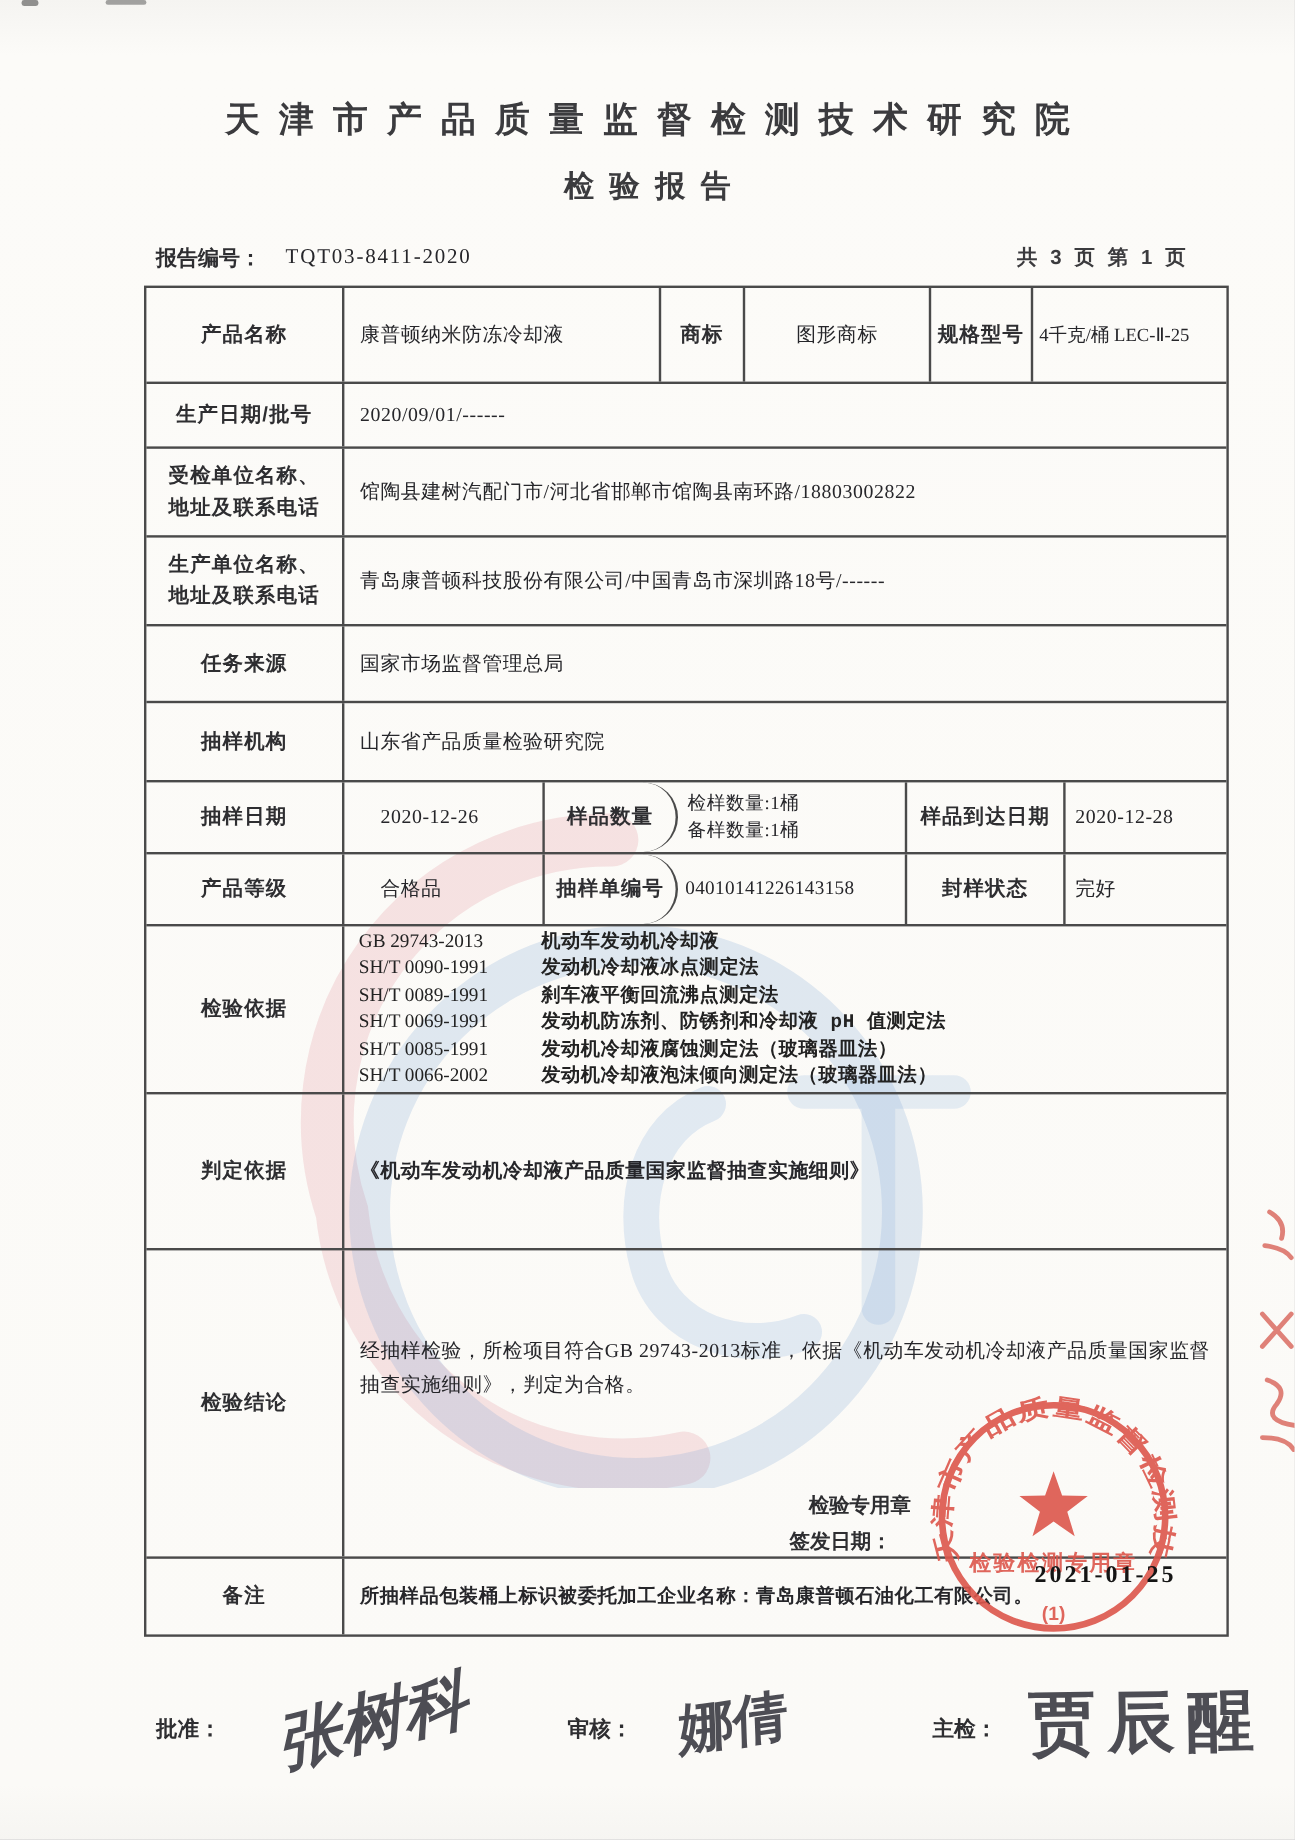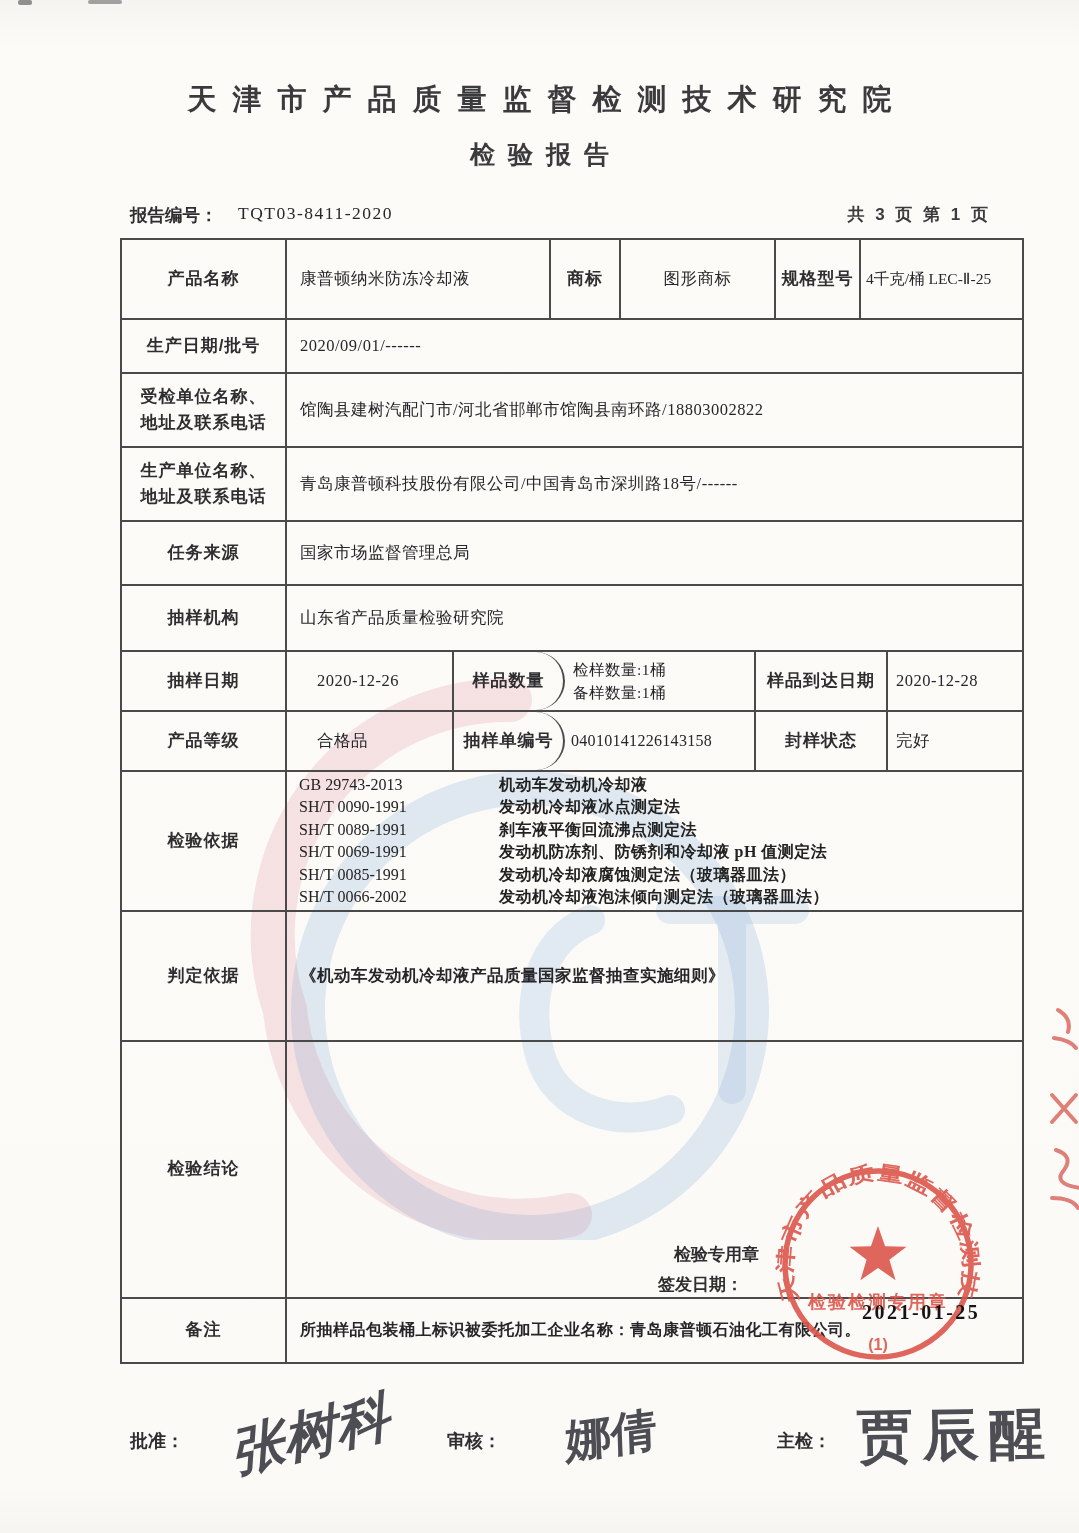--- a/index.html
+++ b/index.html
@@ -52,21 +52,21 @@
   .h66{height:66px;} .h60{height:60px;} .h140{height:140px;} .h130{height:130px;}
   .h257{height:257px;} .h63{height:63px;}
   .spec-val{padding-left:5px;font-size:15.5px;letter-spacing:0;}
 
   .basis-col{flex-direction:column;align-items:flex-start;justify-content:center;
     padding-left:12px;}
   .b-line{display:flex;line-height:22.5px;}
   .b-code{width:152px;flex:none;font-family:"Liberation Serif",serif;font-size:16px;
     font-weight:500;color:#222;}
   .b-name{font-weight:600;font-size:16px;color:#222;letter-spacing:.5px;
-    font-family:Liberation Serif, serif;margin-left:48px;}
+    font-family:Liberation Mono, monospace;}
 
   .concl-cell{position:relative;}
   .concl-text{position:absolute;top:70px;left:13px;width:745px;
     font-family:"Liberation Serif",serif;font-size:16.5px;color:var(--val);
     white-space:pre-line;line-height:28px;letter-spacing:.5px;}
   .stamp-cap{position:absolute;left:371px;top:201px;font-weight:bold;font-size:17px;margin-left:16px;}
   .issue-label{position:absolute;left:371px;top:231px;font-weight:bold;font-size:17px;}
 
   .issue-date{position:absolute;left:862px;top:1301px;z-index:6;
     font-family:"Liberation Serif",serif;font-weight:bold;font-size:20px;
@@ -196,20 +196,22 @@
     </div>
 
     <div class="trow h130">
       <div class="cell lblc w165">判定依据</div>
       <div class="cell valc grow" style="font-weight:600;font-family:'Liberation Sans',sans-serif;font-size:16.5px;">《机动车发动机冷却液产品质量国家监督抽查实施细则》</div>
     </div>
 
     <div class="trow h257">
       <div class="cell lblc w165">检验结论</div>
       <div class="cell grow concl-cell">
+        <div class="concl-text">经抽样检验，所检项目符合GB 29743-2013标准，依据《机动车发动机冷却液产品质量国家监督
+抽查实施细则》，判定为合格。</div>
         <div class="stamp-cap">检验专用章</div>
         <div class="issue-label">签发日期：</div>
       </div>
     </div>
 
     <div class="trow h63">
       <div class="cell lblc w165">备注</div>
       <div class="cell valc grow" style="font-weight:600;font-family:'Liberation Sans',sans-serif;font-size:16px;">所抽样品包装桶上标识被委托加工企业名称：青岛康普顿石油化工有限公司。</div>
     </div>
 
@@ -234,19 +236,19 @@
     <g fill="none" stroke="#d6584e" stroke-width="4" stroke-linecap="round" opacity="0.75">
       <path d="M 12,10 q 14,8 10,22 M 8,38 q 16,2 22,10"></path>
       <path d="M 6,95 L 30,122 M 30,95 L 6,122"></path>
       <path d="M 10,150 q 18,6 8,20 q -12,14 16,18 M 6,198 q 20,0 26,10"></path>
     </g>
   </svg>
 
   <div class="sig-label" style="left:130px;top:1429px;">批准：</div>
   <div class="sig sig-approve">张树科</div>
 
-  <div class="sig-label" style="left:447px;top:1429px;">审核：</div>
+  <div class="sig-label" style="left:473px;top:1429px;">审核：</div>
   <div class="sig sig-review">娜倩</div>
 
   <div class="sig-label" style="left:777px;top:1429px;">主检：</div>
   <div class="sig sig-chief">贾辰醒</div>
 
 </div>
 
 </body></html>

